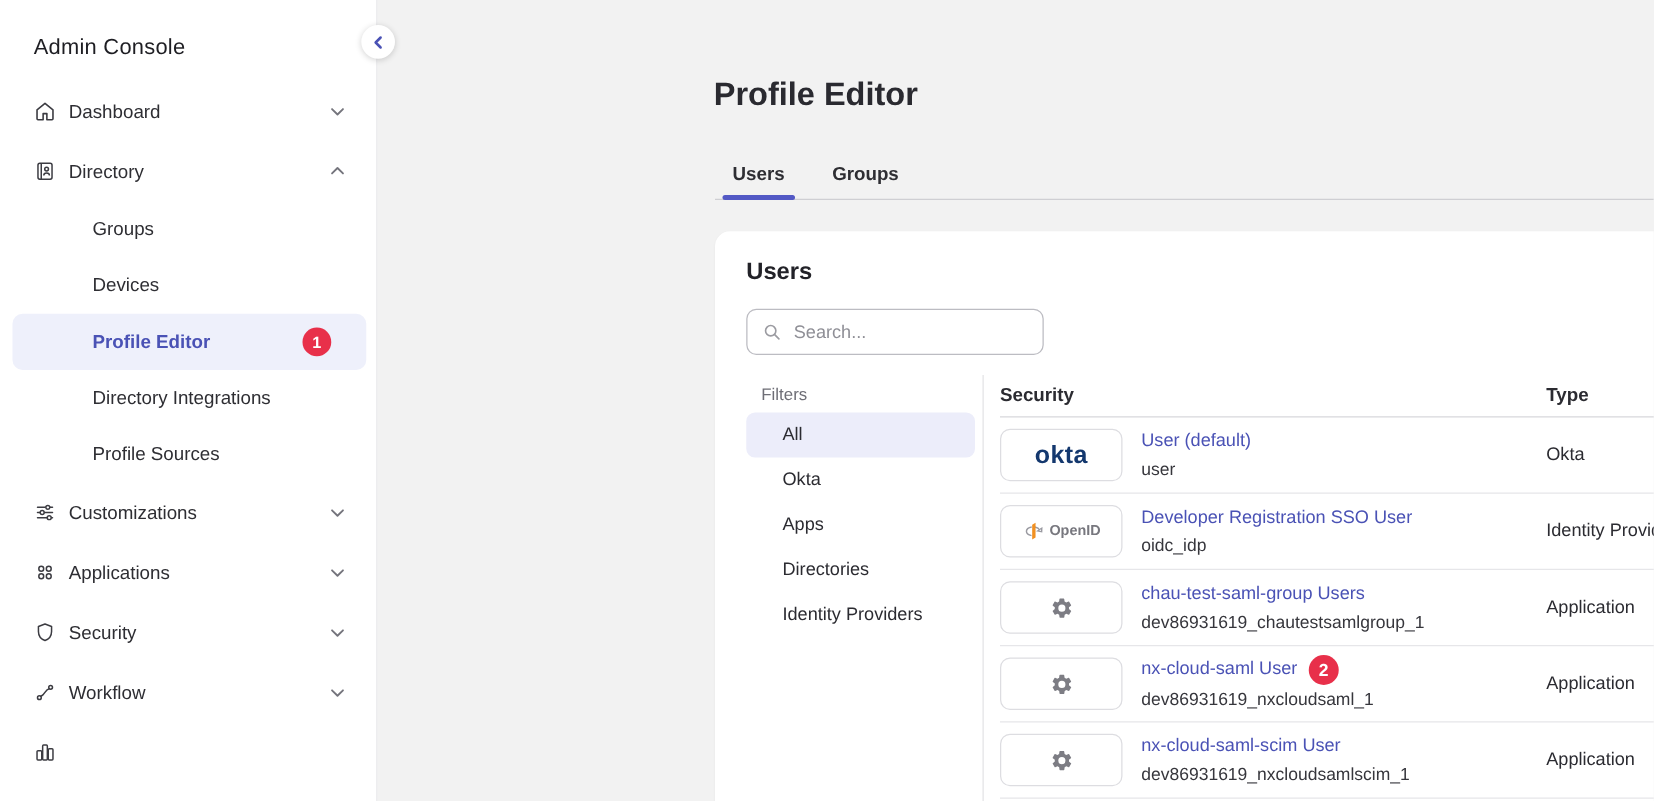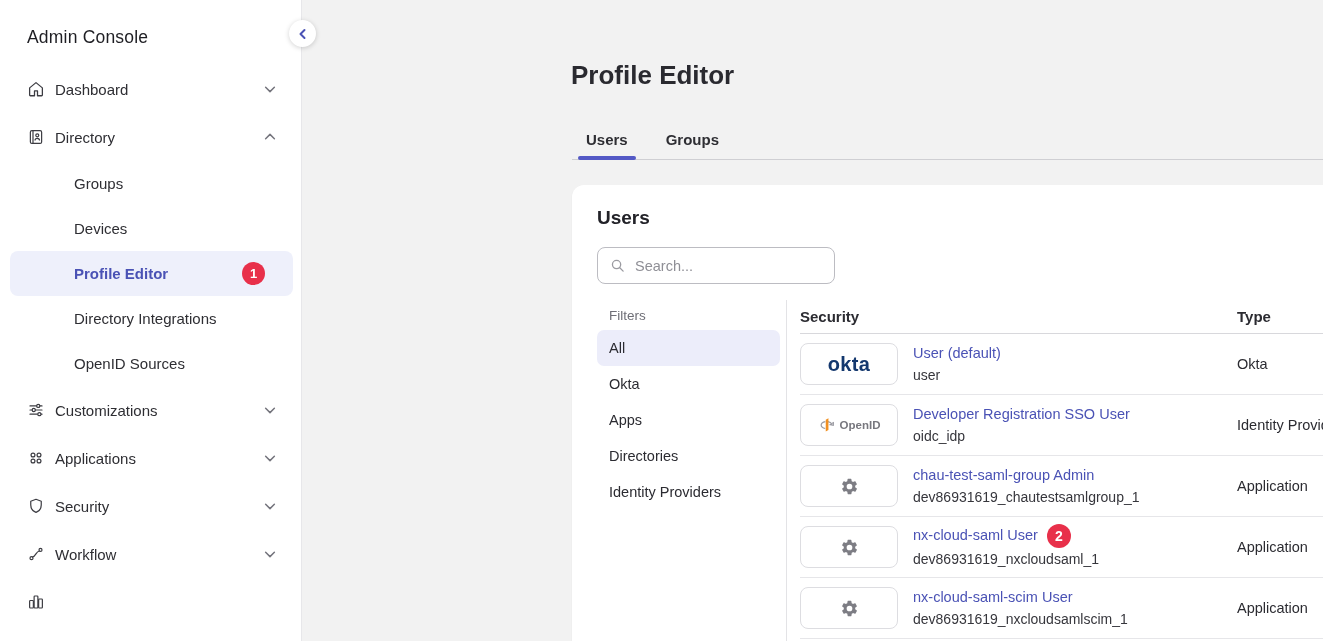--- a/index.html
+++ b/index.html
@@ -93,21 +93,21 @@
   .panes { position:absolute; left:0; right:0; top:115px; bottom:0; display:flex; }
   .filters-pane {
     width:215px; flex-shrink:0; border-right:1px solid #e3e3e6;
     padding:0 6px 0 25px;
   }
   .filters-label {
     height:30px; display:flex; align-items:center;
     font-size:13.5px; color:#6e6e76; padding-left:12px;
   }
   .filter-item {
-    height:36px; display:flex; align-items:center; padding-left:12px;
+    height:36px; display:flex; align-items:center; padding-left:29px;
     font-size:14.5px; color:#2b2b31; border-radius:7px; cursor:pointer;
   }
   .filter-item.active { background:#ecedfa; }
 
   .table-pane { flex:1; min-width:0; padding-left:13px; overflow:hidden; }
   .table-header {
     height:34px; display:flex; align-items:center;
     border-bottom:1px solid #d8d8dc; font-size:15px; font-weight:600; color:#2b2b31;
   }
   .col-profile { width:437px; flex-shrink:0; }
@@ -180,21 +180,21 @@
       <span>Devices</span>
     </div>
     <div class="sub-item active">
       <span>Profile Editor</span>
       <span class="badge">1</span>
     </div>
     <div class="sub-item">
       <span>Directory Integrations</span>
     </div>
     <div class="sub-item">
-      <span>OpenID Sources</span>
+      <span>Profile Sources</span>
     </div>
 
     <div class="nav-item">
       <span class="nav-icon">
         <svg viewBox="0 0 24 24" fill="none" stroke="currentColor" stroke-width="1.6" stroke-linecap="round">
             <line x1="4" y1="6.5" x2="20" y2="6.5"></line>
             <circle cx="15" cy="6.5" r="2.1" fill="#fff"></circle>
             <line x1="4" y1="12" x2="20" y2="12"></line>
             <circle cx="9" cy="12" r="2.1" fill="#fff"></circle>
             <line x1="4" y1="17.5" x2="20" y2="17.5"></line>
@@ -340,21 +340,21 @@
         </div>
 
         <div class="table-row">
           <div class="logo-box">
             <svg class="gear" viewBox="0 0 24 24" fill="currentColor">
                 <path d="M19.14 12.94c.04-.3.06-.61.06-.94s-.02-.64-.07-.94l2.03-1.58a.5.5 0 0 0 .12-.64l-1.92-3.32a.5.5 0 0 0-.61-.22l-2.39.96a7.03 7.03 0 0 0-1.62-.94l-.36-2.54a.5.5 0 0 0-.5-.42h-3.84a.5.5 0 0 0-.5.42l-.36 2.54c-.59.24-1.13.56-1.62.94l-2.39-.96a.5.5 0 0 0-.61.22L2.74 8.87a.5.5 0 0 0 .12.64l2.03 1.58c-.05.3-.09.63-.09.94s.02.64.07.94l-2.03 1.58a.5.5 0 0 0-.12.64l1.92 3.32c.12.22.39.3.61.22l2.39-.96c.5.38 1.03.7 1.62.94l.36 2.54c.05.24.25.42.5.42h3.84c.25 0 .46-.18.5-.42l.36-2.54c.59-.24 1.13-.56 1.62-.94l2.39.96c.23.09.49 0 .61-.22l1.92-3.32a.5.5 0 0 0-.12-.64zM12 15.6a3.6 3.6 0 1 1 0-7.2 3.6 3.6 0 0 1 0 7.2z"></path>
               </svg>
           </div>
           <div class="row-text">
             <div class="row-main">
-                <a class="row-link">chau-test-saml-group Admin</a>
+                <a class="row-link">chau-test-saml-group Users</a>
               </div>
             <div class="row-sub">dev86931619_chautestsamlgroup_1</div>
           </div>
           <div class="row-type">Application</div>
         </div>
 
         <div class="table-row">
           <div class="logo-box">
             <svg class="gear" viewBox="0 0 24 24" fill="currentColor">
                 <path d="M19.14 12.94c.04-.3.06-.61.06-.94s-.02-.64-.07-.94l2.03-1.58a.5.5 0 0 0 .12-.64l-1.92-3.32a.5.5 0 0 0-.61-.22l-2.39.96a7.03 7.03 0 0 0-1.62-.94l-.36-2.54a.5.5 0 0 0-.5-.42h-3.84a.5.5 0 0 0-.5.42l-.36 2.54c-.59.24-1.13.56-1.62.94l-2.39-.96a.5.5 0 0 0-.61.22L2.74 8.87a.5.5 0 0 0 .12.64l2.03 1.58c-.05.3-.09.63-.09.94s.02.64.07.94l-2.03 1.58a.5.5 0 0 0-.12.64l1.92 3.32c.12.22.39.3.61.22l2.39-.96c.5.38 1.03.7 1.62.94l.36 2.54c.05.24.25.42.5.42h3.84c.25 0 .46-.18.5-.42l.36-2.54c.59-.24 1.13-.56 1.62-.94l2.39.96c.23.09.49 0 .61-.22l1.92-3.32a.5.5 0 0 0-.12-.64zM12 15.6a3.6 3.6 0 1 1 0-7.2 3.6 3.6 0 0 1 0 7.2z"></path>

